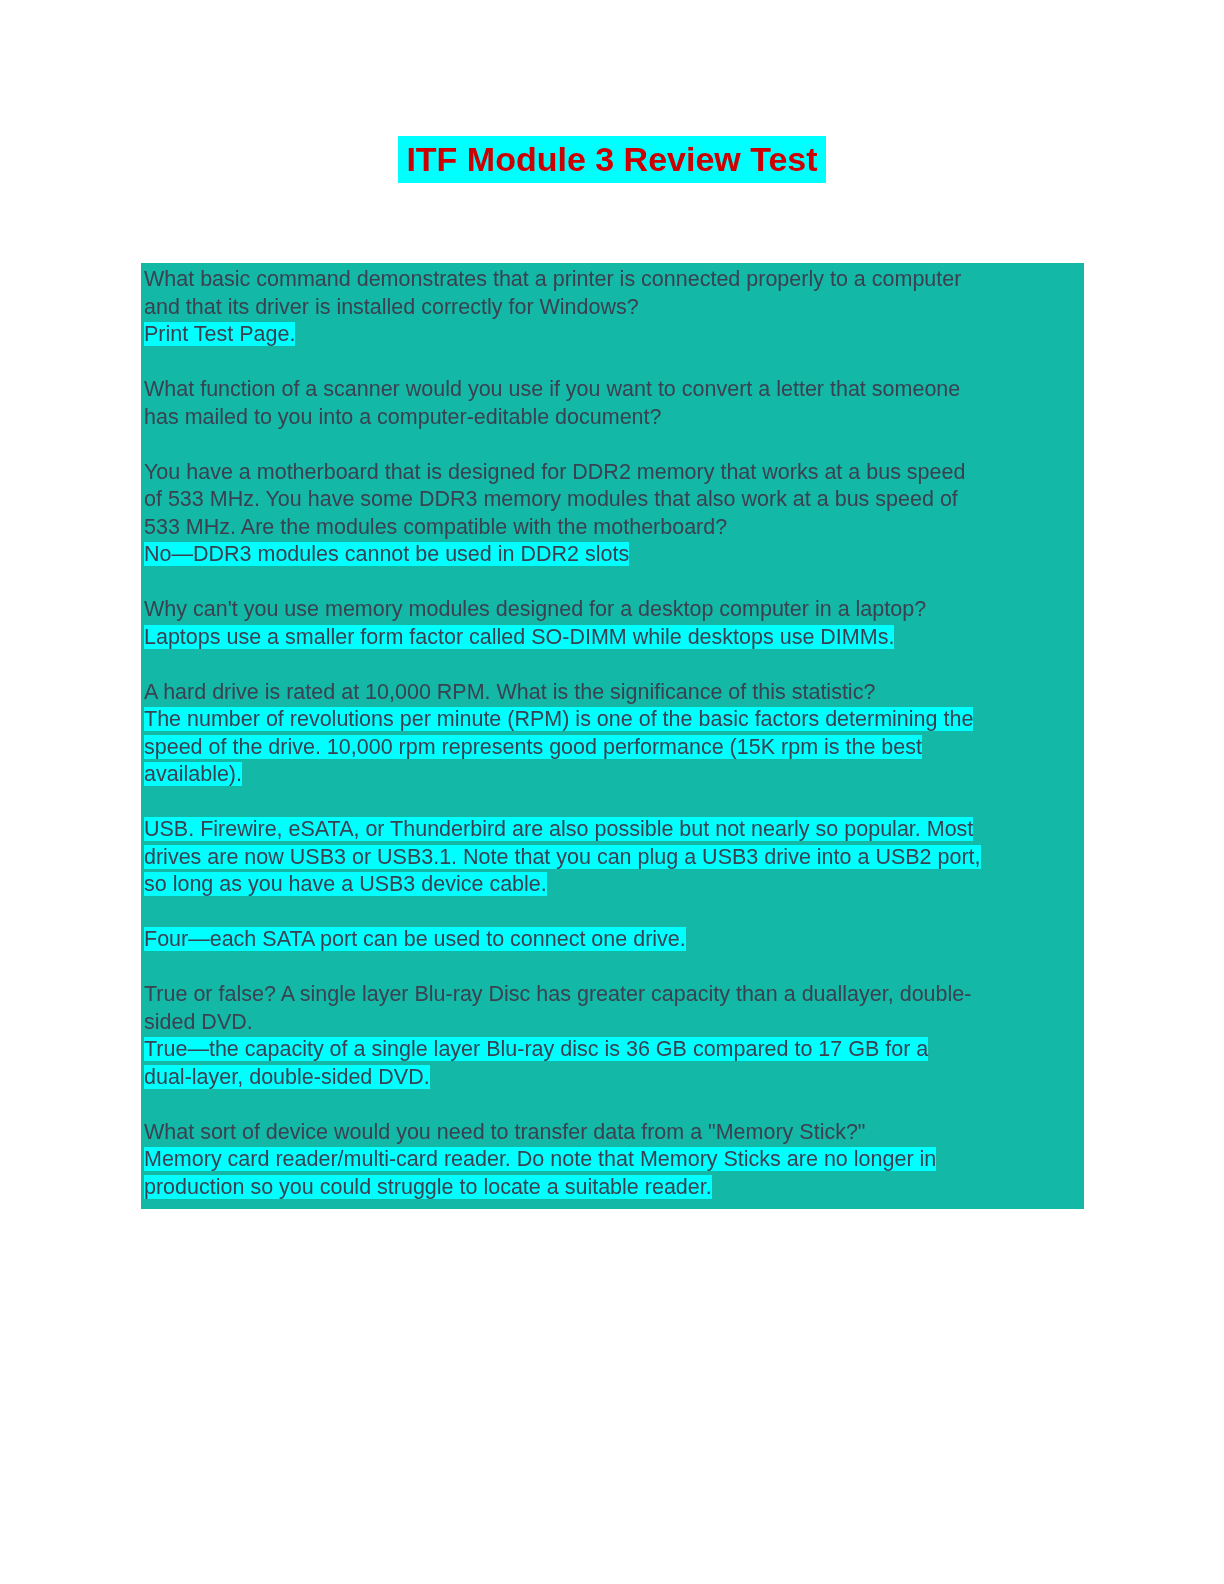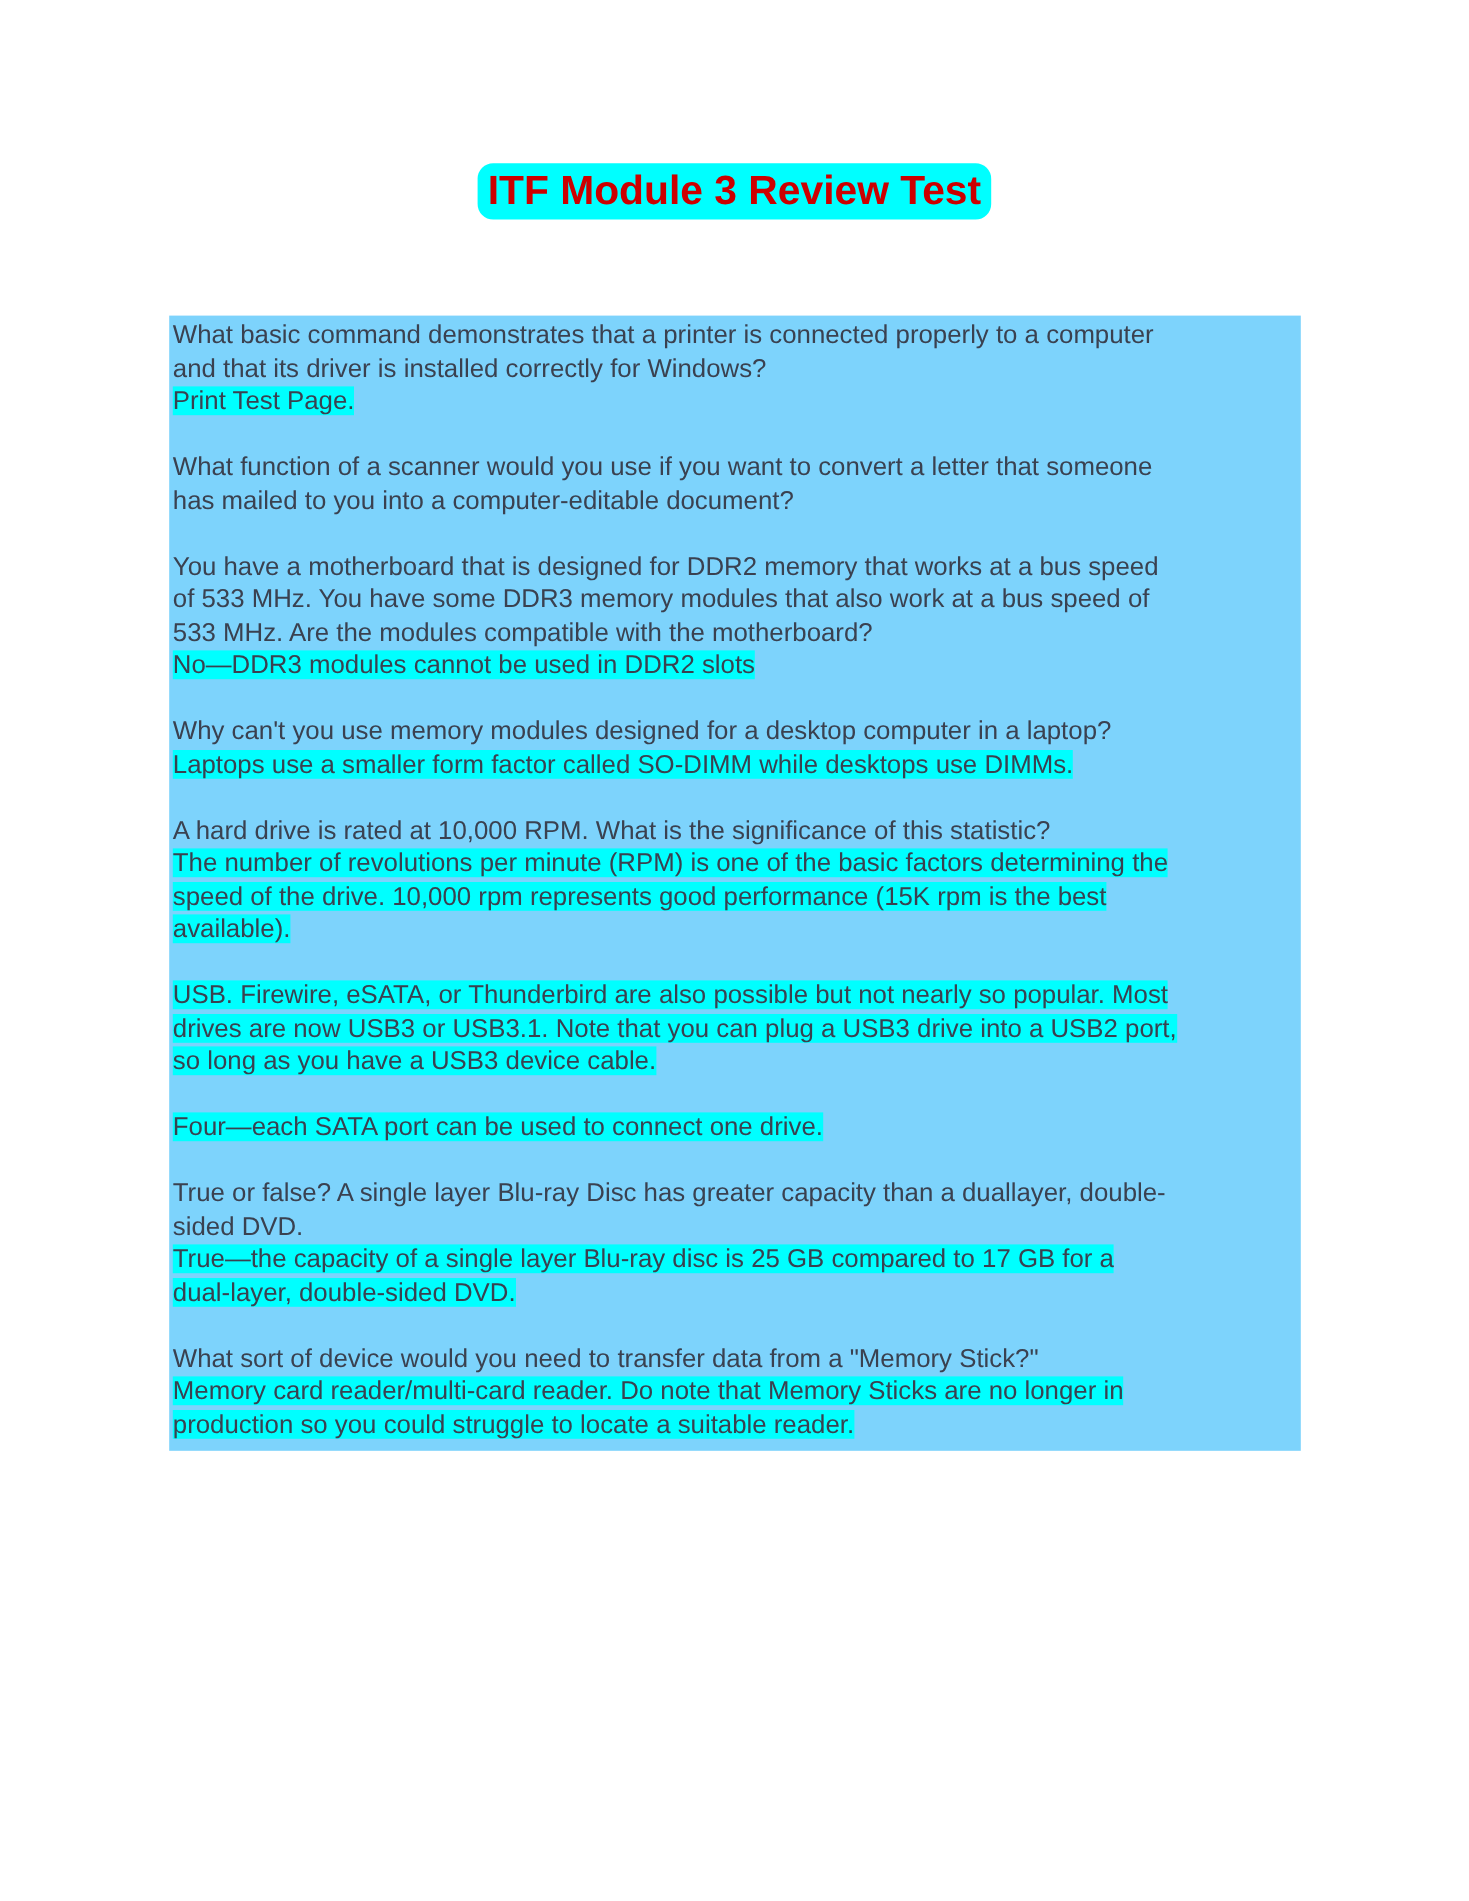--- a/index.html
+++ b/index.html
@@ -15,26 +15,25 @@
     text-align: center;
   }
   .title-row h1 {
     display: inline-block;
     font-size: 34px;
     line-height: 47px;
     font-weight: bold;
     color: #cc0000;
     background: #00ffff;
     padding: 0 8px;
-    border-radius: 13px;
   }
   .content {
     margin: 80px 0 0 141px;
     width: 943px;
-    background: #7dd3fc;
+    background: #14b8a6;
     padding: 3px 5px 8px 3px;
     color: #3a4150;
     font-size: 21.5px;
     line-height: 27.5px;
   }
   .qa { margin-bottom: 27.5px; }
   .qa:last-child { margin-bottom: 0; }
   .q, .a { white-space: pre-line; }
   .a span.hl {
     background: #00ffff;
@@ -86,21 +85,21 @@
 so long as you have a USB3 device cable.</span></div>
   </div>
 
   <div class="qa">
     <div class="a"><span class="hl">Four—each SATA port can be used to connect one drive.</span></div>
   </div>
 
   <div class="qa">
     <div class="q">True or false? A single layer Blu-ray Disc has greater capacity than a duallayer, double-
 sided DVD.</div>
-    <div class="a"><span class="hl">True—the capacity of a single layer Blu-ray disc is 25 GB compared to 17 GB for a
+    <div class="a"><span class="hl">True—the capacity of a single layer Blu-ray disc is 36 GB compared to 17 GB for a
 dual-layer, double-sided DVD.</span></div>
   </div>
 
   <div class="qa">
     <div class="q">What sort of device would you need to transfer data from a "Memory Stick?"</div>
     <div class="a"><span class="hl">Memory card reader/multi-card reader. Do note that Memory Sticks are no longer in
 production so you could struggle to locate a suitable reader.</span></div>
   </div>
 
 </div>

